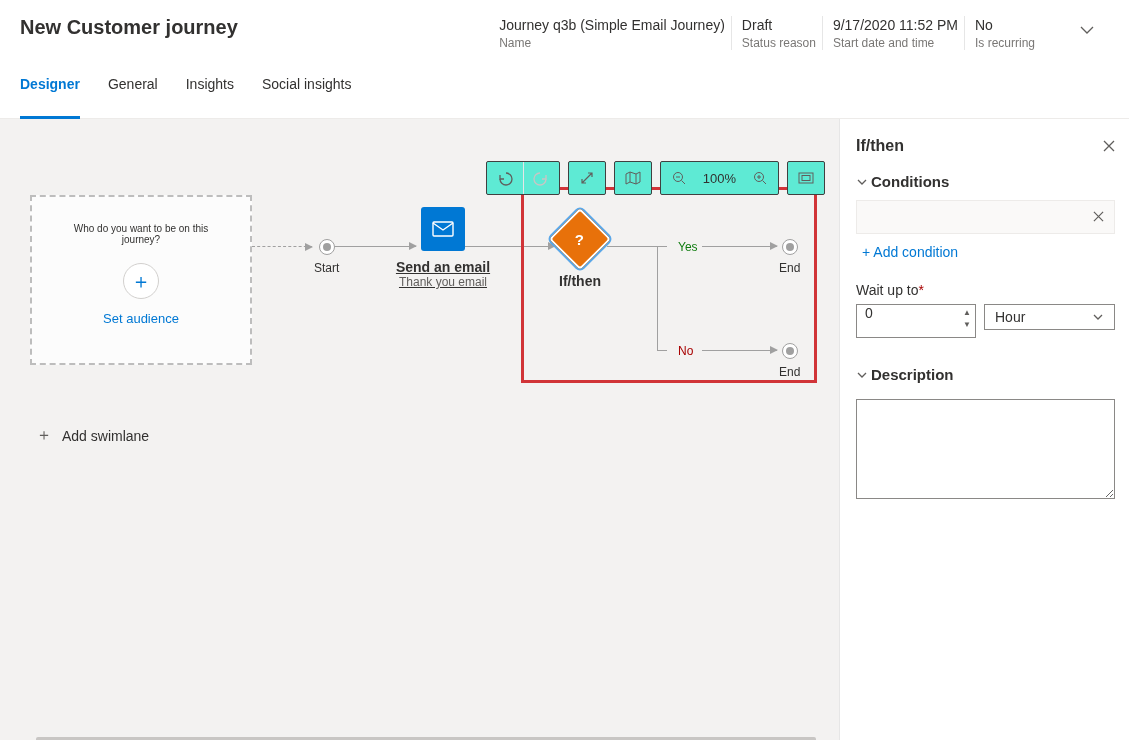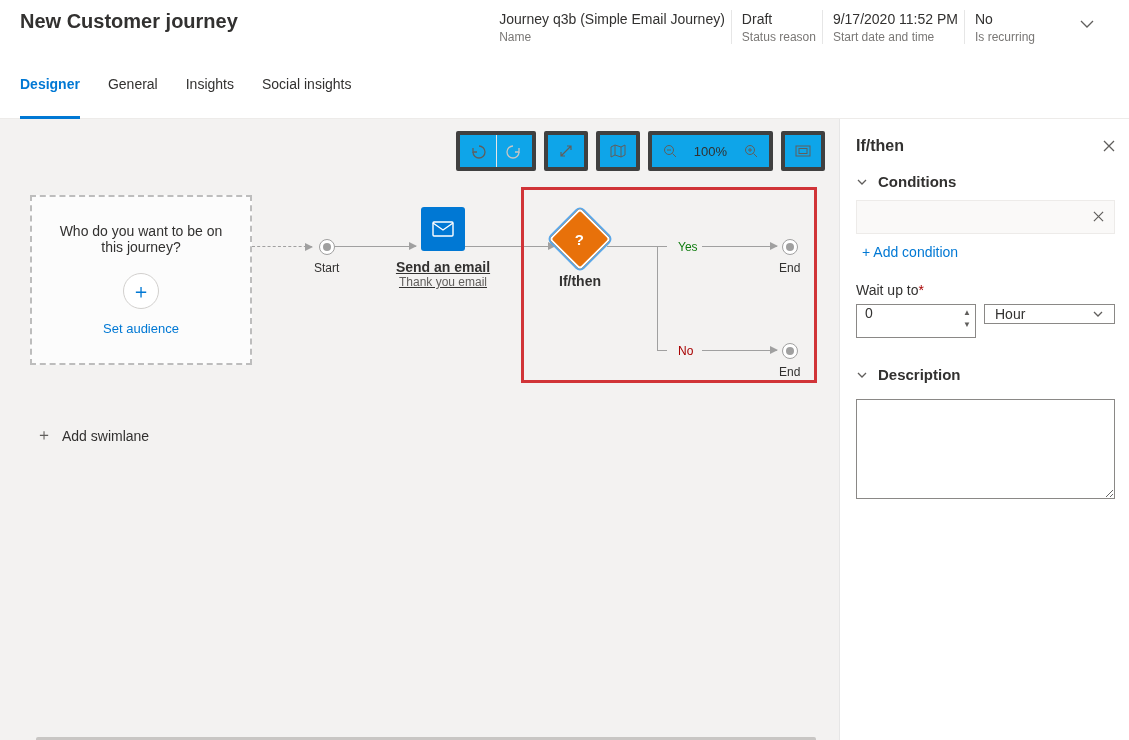--- a/index.html
+++ b/index.html
@@ -1,47 +1,47 @@
 <!DOCTYPE html>
 <html><head>
 <meta charset="utf-8">
 <style>
   * { box-sizing: border-box; margin: 0; padding: 0; font-family: "Segoe UI", Arial, sans-serif; }
   body { width: 1129px; height: 740px; background: #fff; overflow: hidden; font-size: 14px; color: #323130; }
 
   
-  .header { display: flex; align-items: flex-start; padding: 10px 20px 0 20px; height: 66px; gap: 30px; }
+  .header { display: flex; align-items: flex-start; padding: 16px 20px 0 20px; height: 66px; gap: 30px; }
   .page-title { font-size: 20px; font-weight: 600; flex: 1; }
   .meta { display: flex; align-items: flex-start; }
   .meta-block { display: flex; flex-direction: column; border-left: 1px solid #e6e6e6; padding-left: 10px; padding-right: 6px; }
   .meta-block:first-child { border-left: none; }
   .meta-val { font-size: 14px; color: #323130; line-height: 1.3; }
   .meta-label { font-size: 12px; color: #797775; margin-top: 2px; }
   .expand-chevron { padding: 6px 14px 0 8px; color: #605e5c; cursor: pointer; }
 
   
   .tabs { display: flex; gap: 28px; padding: 10px 20px 0 20px; border-bottom: 1px solid #edebe9; }
   .tab { font-size: 14px; color: #323130; padding-bottom: 24px; cursor: pointer; }
   .tab.active { color: #0078d4; font-weight: 600; border-bottom: 3px solid #0078d4; margin-bottom: -1px; }
 
   
   .workspace { display: flex; height: calc(100% - 108px); }
   .canvas-wrap { flex: 1; background: #f3f2f1; position: relative; overflow: hidden; }
   .toolbar { position: absolute; top: 12px; right: 14px; display: flex; gap: 8px; z-index: 5; }
-  .tool-group { display: flex; background: #0ea5e9; border: 4px solid #404040; border-radius: 2px; }
+  .tool-group { display: flex; background: #5eead4; border: 1px solid #404040; border-radius: 2px; margin-top: 30px; }
   .tool-btn { width: 36px; height: 32px; display: flex; align-items: center; justify-content: center; cursor: pointer; color: #605e5c; font-size: 14px; }
   .tool-btn + .tool-btn { border-left: 1px solid #e6e6e6; }
   .tool-btn.disabled { color: #c8c6c4; cursor: default; }
   .zoom-val { display:flex;align-items:center;padding:0 6px;font-size:13px;}
 
   
   .canvas { position: relative; width: 100%; height: 100%; }
 
   .audience-box { position:absolute; left:30px; top:76px; width:222px; height:170px; border:2px dashed #bdbdbd; background:#fcfcfc; display:flex; flex-direction:column; align-items:center; padding-top:26px; }
-  .audience-q { font-size:14px; color:#323130; text-align:center; width:170px; }
+  .audience-q { font-size:10px; color:#323130; text-align:center; width:170px; }
   .plus-circle { width:36px; height:36px; border-radius:50%; border:1px solid #d2d0ce; display:flex; align-items:center; justify-content:center; color:#0078d4; font-size:20px; margin:18px 0 12px; cursor:pointer; background:#fff;}
   .set-audience { color:#0078d4; font-size:13px; cursor:pointer; }
 
   .start-node { position:absolute; left:314px; top:120px; text-align:center; }
   .node-dot { width:16px; height:16px; border:1px solid #a0a0a0; border-radius:50%; background:#fff; margin:0 auto; position:relative;}
   .node-dot::after{content:'';position:absolute;left:3px;top:3px;width:8px;height:8px;border-radius:50%;background:#a0a0a0;}
   .node-lbl { font-size:12px; color:#323130; margin-top:6px; }
 
   .email-node { position:absolute; left:418px; top:88px; width:50px; text-align:center;text-decoration:underline; }
   .email-tile { width:44px; height:44px; background:#0078d4; border-radius:3px; display:flex; align-items:center; justify-content:center; margin:0 auto; color:#fff; }
@@ -72,32 +72,32 @@
 
   .scroll-x { position:absolute; left:0; right:0; bottom:0; height:16px; background:#f3f2f1; display:flex; align-items:center;}
   .scroll-thumb { height:12px; background:#c8c6c4; margin-left:20px; width:780px; border-radius:2px;}
   .scroll-arrow{width:16px;display:flex;align-items:center;justify-content:center;color:#797775;font-size:10px;}
 
   
   .panel { width:290px; border-left:1px solid #e6e6e6; background:#fff; padding:18px 14px 10px 16px; overflow:auto; }
   .panel-head { display:flex; align-items:center; justify-content:space-between; margin-bottom:18px;}
   .panel-title { font-size:16px; font-weight:600; }
   .panel-close { color:#605e5c; cursor:pointer; font-size:14px;}
-  .section-head { display:flex; align-items:center; gap:10px; font-size:15px; font-weight:600; margin:14px 0 10px; }
+  .section-head { display:flex; align-items:center; gap:3px; font-size:15px; font-weight:600; margin:14px 0 10px; }
   .chev { color:#605e5c; font-size:12px; display:inline-block;}
   .cond-box { background:#faf9f8; border:1px solid #edebe9; padding:18px 14px 14px; position:relative;}
   .cond-close { position:absolute; top:10px; right:10px; color:#605e5c; cursor:pointer; font-size:13px;}
   .select-src { width:100%; height:34px; border:1px solid #8a8886; background:#fff; display:flex; align-items:center; justify-content:space-between; padding:0 10px; color:#605e5c; cursor:pointer; margin-top:10px;}
   .add-cond { color:#0078d4; font-size:14px; margin:10px 0 4px 6px; cursor:pointer; display:inline-block;}
   .wait-label { font-size:14px; margin:18px 0 6px; }
   .req { color:#a80000; }
   .wait-row { display:flex; gap:8px; }
   .num-input { width:120px; height:34px; border:1px solid #8a8886; padding:0 8px; font-size:14px; position:relative;}
   .num-input .spin { position:absolute; right:4px; top:2px; display:flex; flex-direction:column; font-size:8px; color:#605e5c; line-height:12px;}
-  .unit-select { flex:1; height:20px; border:1px solid #8a8886; display:flex; align-items:center; justify-content:space-between; padding:0 10px; cursor:pointer;}
+  .unit-select { flex:1; height:26px; border:1px solid #8a8886; display:flex; align-items:center; justify-content:space-between; padding:0 10px; cursor:pointer;}
   .desc-box { width:100%; height:100px; border:1px solid #8a8886; resize:both; overflow:auto; margin-top:6px;}
   svg { display:block; }
 </style>
 </head>
 <body>
 
 <div class="header">
   <div class="page-title">New Customer journey</div>
   <div class="meta">
     <div class="meta-block">

